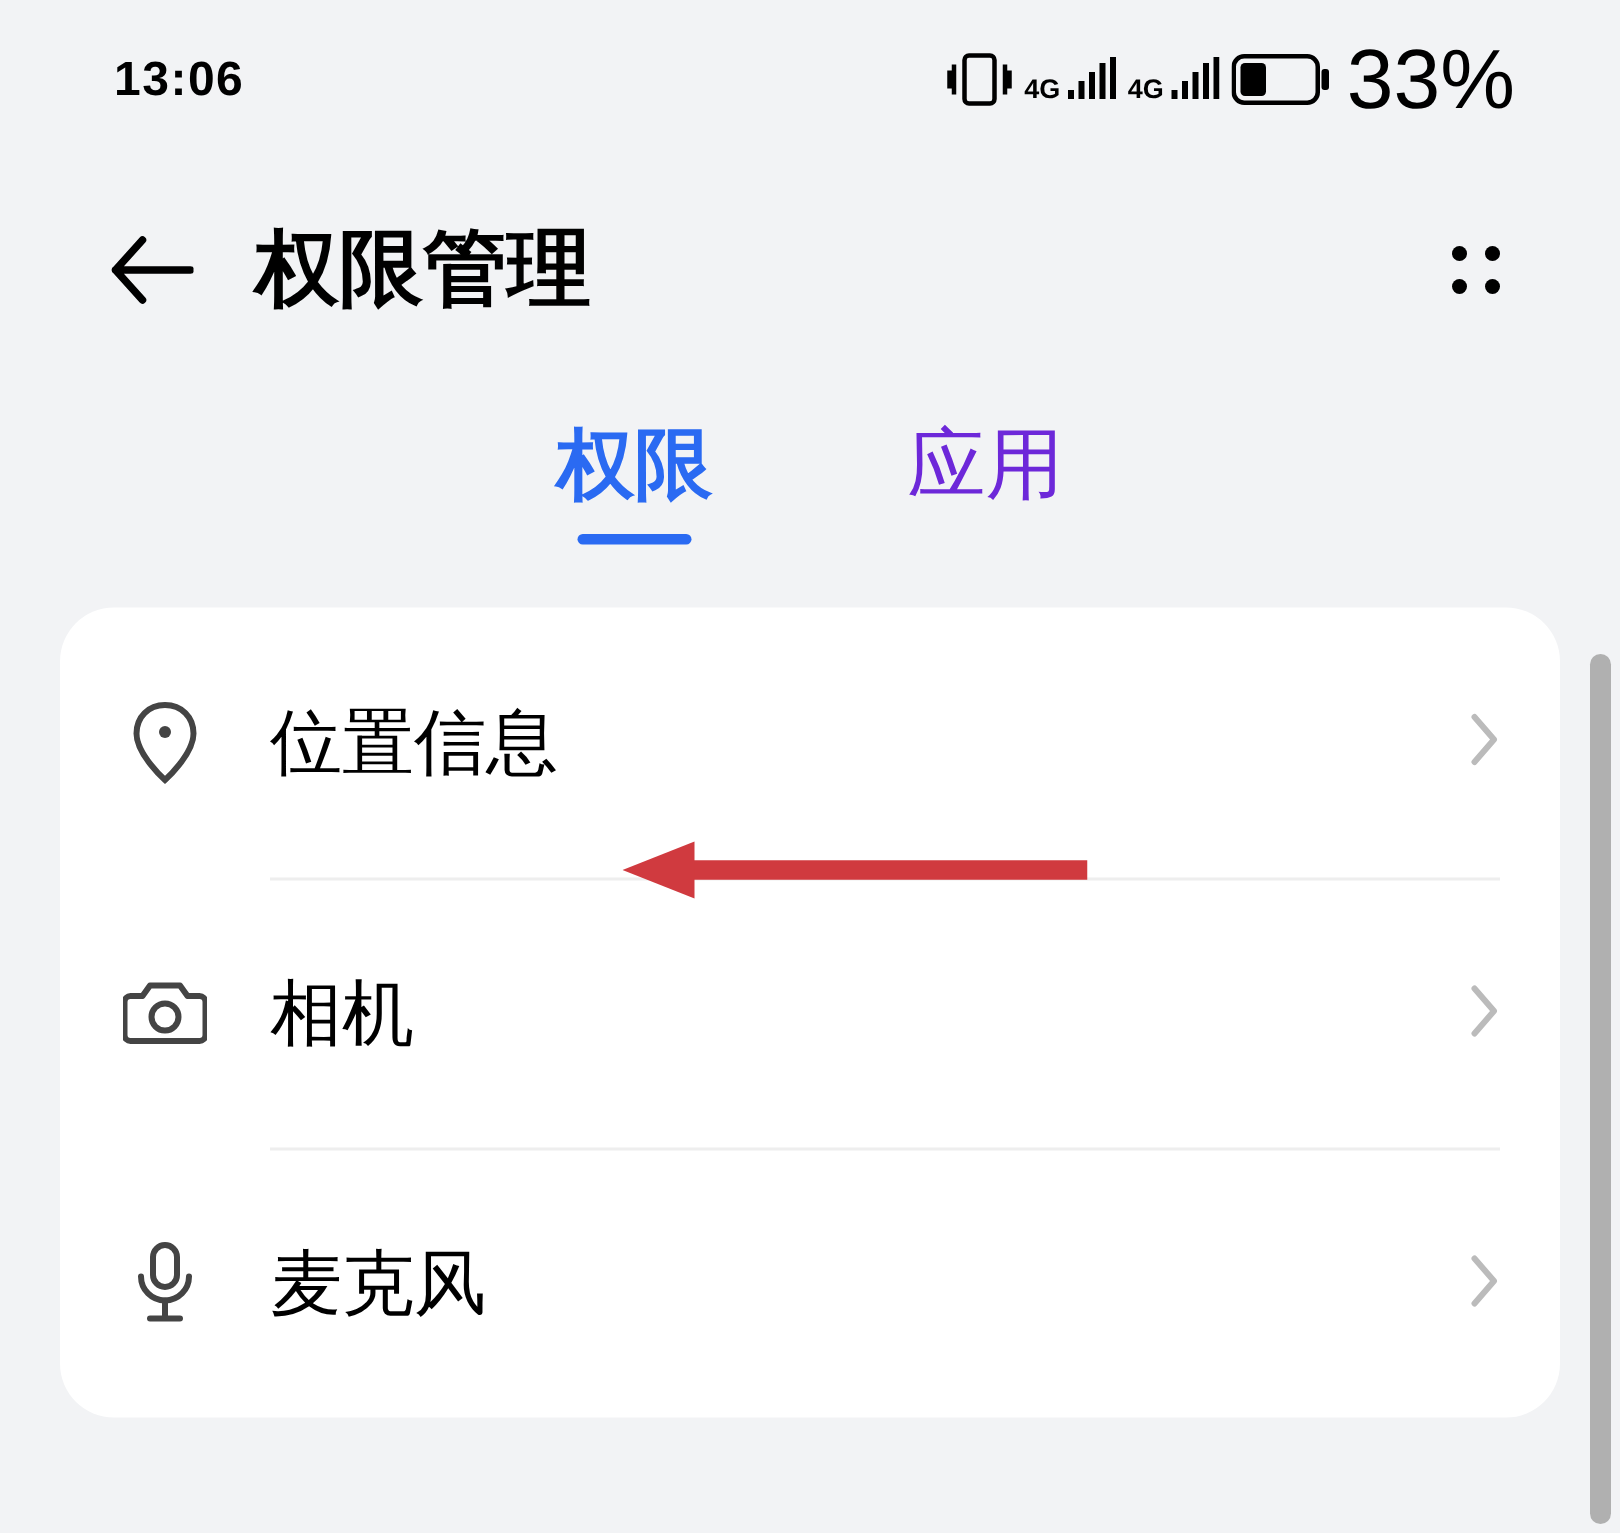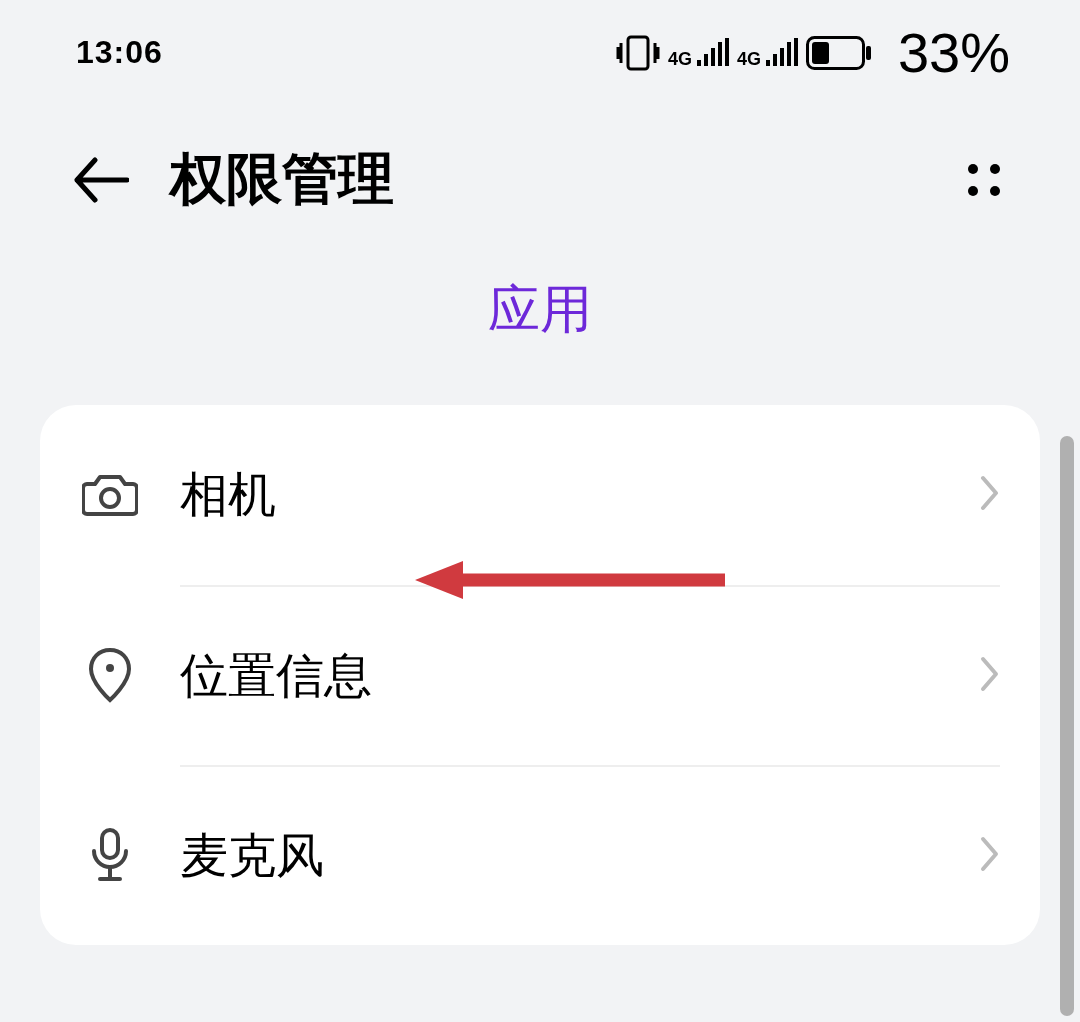--- a/index.html
+++ b/index.html
@@ -23,21 +23,21 @@
     .status-time {
       font-size: 32px;
       font-weight: 700;
       margin-left: 76px;
       letter-spacing: 1px;
     }
     .status-right {
       margin-left: auto;
       display: flex;
       align-items: center;
-      gap: 20px;
+      gap: 5px;
     }
     .status-icons { display: flex; align-items: center; gap: 8px; }
     .battery-pct { font-size: 56px; font-weight: 400; margin-left: 6px; }
 
     
     .title-bar {
       display: flex;
       align-items: center;
       height: 150px;
       padding: 0 66px 0 70px;
@@ -197,51 +197,52 @@
     <svg width="44" height="44" viewBox="0 0 44 44">
       <circle cx="11" cy="11" r="5" fill="#000"></circle>
       <circle cx="33" cy="11" r="5" fill="#000"></circle>
       <circle cx="11" cy="33" r="5" fill="#000"></circle>
       <circle cx="33" cy="33" r="5" fill="#000"></circle>
     </svg>
   </div>
 </div>
 
 <div class="tabs">
+  <div class="tab active">权限</div>
   <div class="tab">应用</div>
 </div>
 
 <div class="card">
+
+  <div class="row">
+    <div class="row-icon">
+      <svg width="48" height="56" viewBox="0 0 48 56">
+        <path d="M24 3 C13 3 5 11 5 22 C5 36 24 53 24 53 C24 53 43 36 43 22 C43 11 35 3 24 3 Z" fill="none" stroke="#444" stroke-width="4"></path>
+        <circle cx="24" cy="21" r="4" fill="#444"></circle>
+      </svg>
+    </div>
+    <div class="row-inner">
+      <span class="row-label">位置信息</span>
+      <span class="chevron">
+        <svg width="20" height="36" viewBox="0 0 20 36">
+            <path d="M3 3 L16 18 L3 33" fill="none" stroke="#bbb" stroke-width="4" stroke-linecap="round" stroke-linejoin="round"></path>
+          </svg>
+      </span>
+    </div>
+  </div>
 
   <div class="row">
     <div class="row-icon">
       <svg width="56" height="46" viewBox="0 0 56 46">
         <path d="M5 12 h8 l5 -7 h20 l5 7 h8 a4 4 0 0 1 4 4 v22 a4 4 0 0 1 -4 4 H5 a4 4 0 0 1 -4 -4 V16 a4 4 0 0 1 4 -4 Z" fill="none" stroke="#444" stroke-width="4" stroke-linejoin="round"></path>
         <circle cx="28" cy="26" r="9" fill="none" stroke="#444" stroke-width="4"></circle>
       </svg>
     </div>
     <div class="row-inner">
       <span class="row-label">相机</span>
-      <span class="chevron">
-        <svg width="20" height="36" viewBox="0 0 20 36">
-            <path d="M3 3 L16 18 L3 33" fill="none" stroke="#bbb" stroke-width="4" stroke-linecap="round" stroke-linejoin="round"></path>
-          </svg>
-      </span>
-    </div>
-  </div>
-
-  <div class="row">
-    <div class="row-icon">
-      <svg width="48" height="56" viewBox="0 0 48 56">
-        <path d="M24 3 C13 3 5 11 5 22 C5 36 24 53 24 53 C24 53 43 36 43 22 C43 11 35 3 24 3 Z" fill="none" stroke="#444" stroke-width="4"></path>
-        <circle cx="24" cy="21" r="4" fill="#444"></circle>
-      </svg>
-    </div>
-    <div class="row-inner">
-      <span class="row-label">位置信息</span>
       <span class="chevron">
         <svg width="20" height="36" viewBox="0 0 20 36">
             <path d="M3 3 L16 18 L3 33" fill="none" stroke="#bbb" stroke-width="4" stroke-linecap="round" stroke-linejoin="round"></path>
           </svg>
       </span>
     </div>
   </div>
 
   <div class="row">
     <div class="row-icon">

